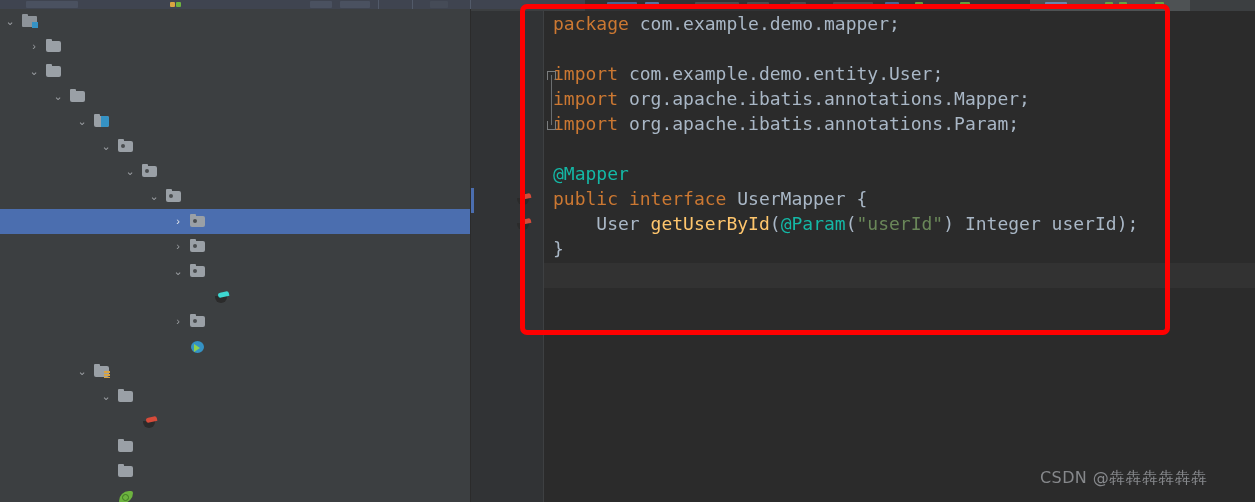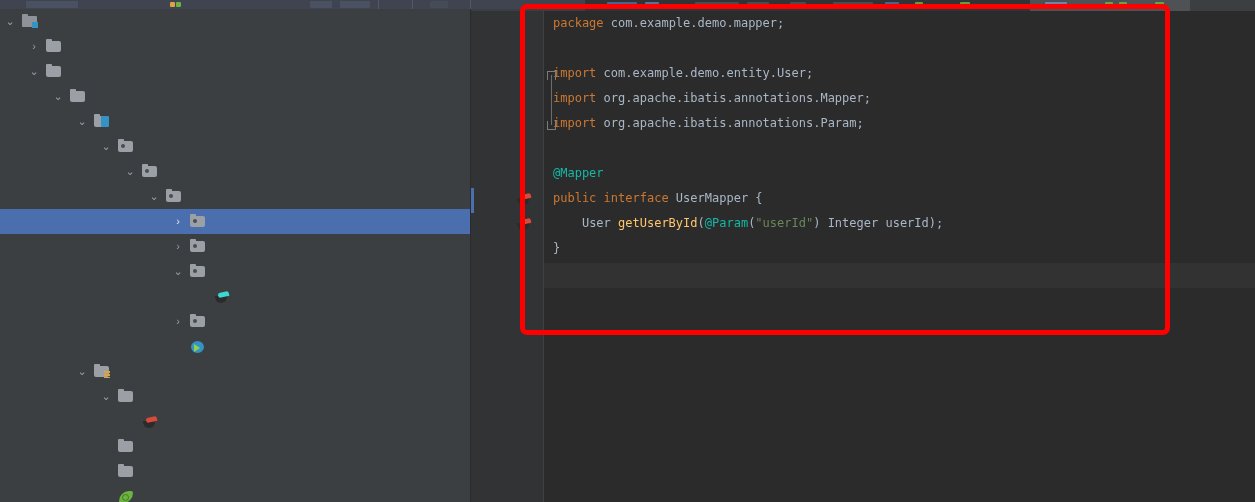--- a/index.html
+++ b/index.html
@@ -100,21 +100,21 @@
   .gutter .ln.cur{color:#a4a3a3;}
   .gutter .gicon{position:absolute;left:46px;width:16px;height:14px;}
   .caretmark{position:absolute;left:0;width:3px;height:25px;background:#4b6eaf;}
 
   .codearea{position:absolute;left:72px;top:0;right:0;height:491px;}
   .codearea .curline{position:absolute;left:0;right:0;height:25px;background:#323232;}
   .fold-rail{position:absolute;left:0;top:0;width:1px;height:491px;background:#3e4042;}
   .code{
     position:absolute;left:10px;top:0;
     font-family:"DejaVu Sans Mono","Liberation Mono",monospace;
-    font-size:12px;line-height:25px;white-space:pre;color:#a9b7c6;
+    font-size:18px;line-height:25px;white-space:pre;color:#a9b7c6;
   }
   .code .line{height:25px;}
   .kw{color:#cc7832;}
   .ann{color:#14b8a6;}
   .str{color:#6a8759;}
   .mth{color:#ffc66d;}
   .pln{color:#a9b7c6;}
 
   .foldmark{position:absolute;left:-7px;width:9px;height:9px;}
 
@@ -350,14 +350,15 @@
         </div>
         <div class="foldmark" style="position: absolute; left: 4px; top: 110px; width: 9px; height: 9px;">
           <span style="display:block;width:9px;height:9px;border:1px solid #7a7d7f;box-sizing:border-box;border-top:none;"></span>
         </div>
         <div style="position: absolute; left: 8px; top: 64px; width: 1px; height: 50px; background: rgb(107, 110, 112);"></div>
       </div>
   </div>
 
   <div class="redrect"></div>
 
+  <div class="watermark">CSDN @犇犇犇犇犇犇</div>
 
 </div>
 
 </body></html>

